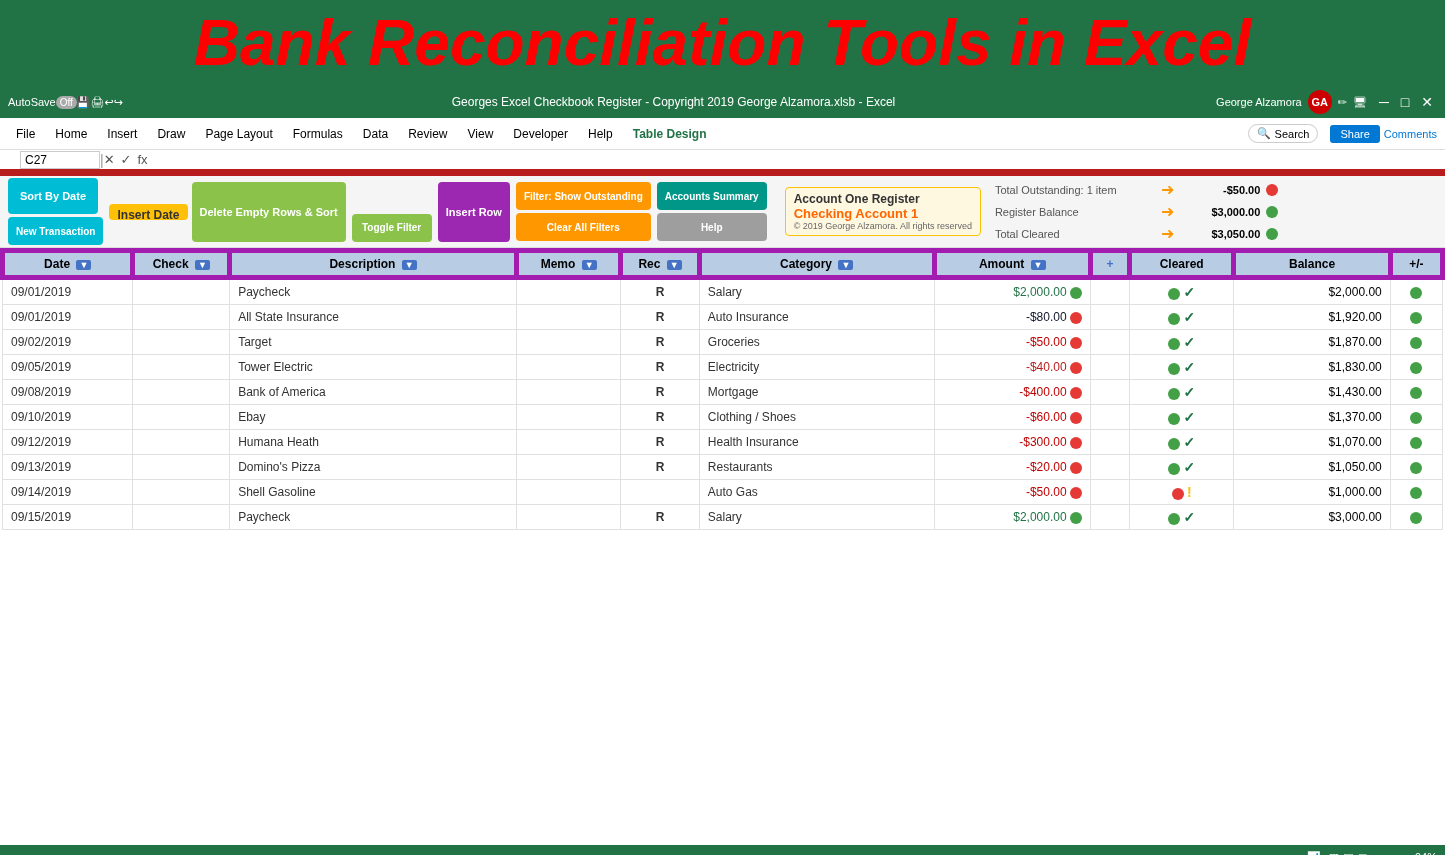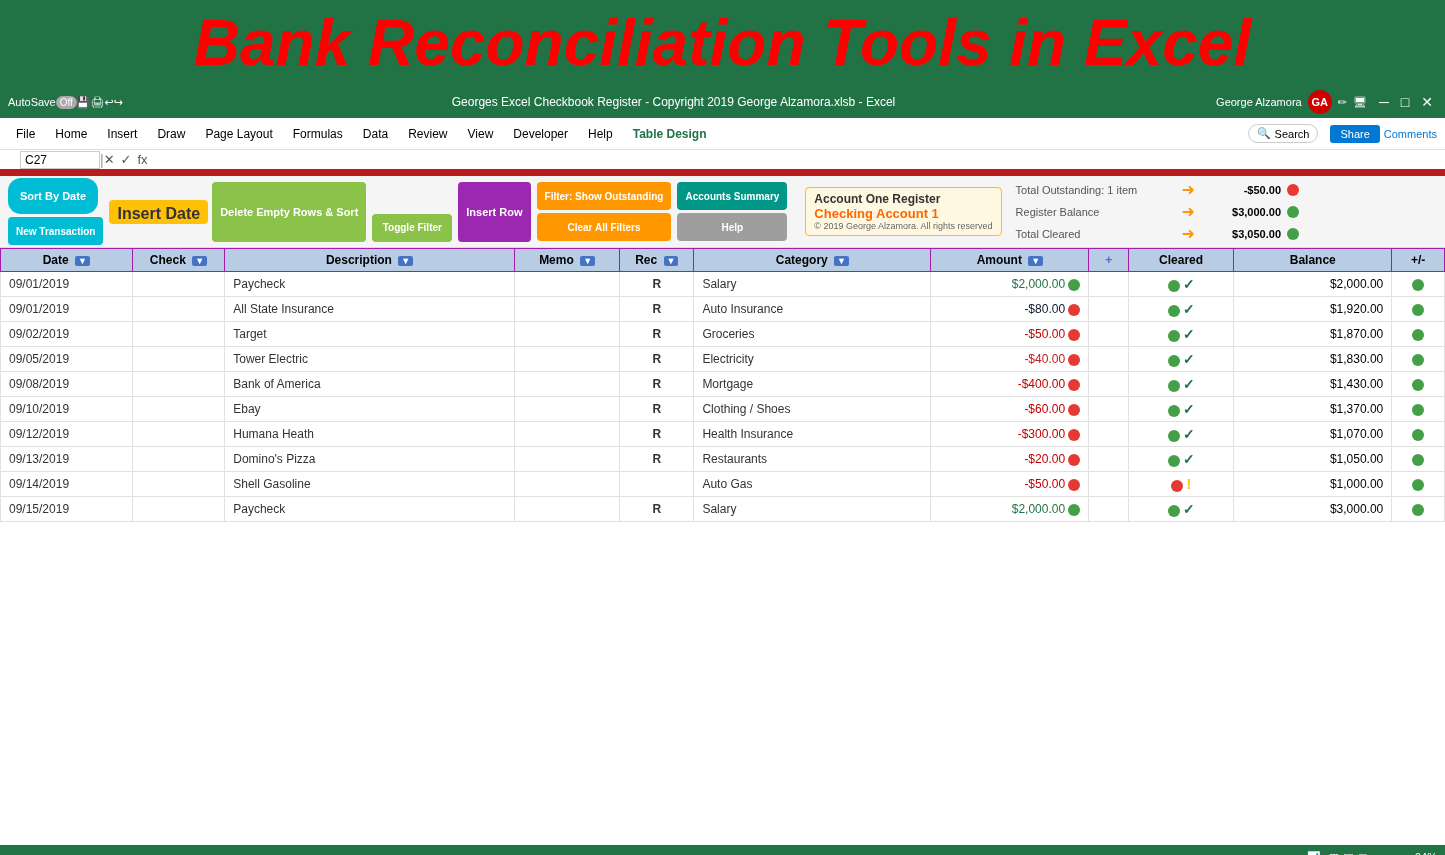--- a/index.html
+++ b/index.html
@@ -140,21 +140,21 @@
 
     table {
       border-collapse: collapse;
       width: 100%;
       font-size: 12px;
     }
 
     
     thead th {
       background: #b8cce4;
-      border: 1px solid #a21caf;
+      border: 5px solid #a21caf;
       padding: 4px 6px;
       text-align: center;
       font-weight: bold;
       white-space: nowrap;
       position: sticky;
       top: 0;
       z-index: 2;
     }
     thead th .filter-btn {
       display: inline-block;
@@ -266,30 +266,30 @@
     <span>✓</span>
     <span>fx</span>
   </div>
   <input class="formula-input" type="text" value="" style="">
 </div>
 
 <div class="toolbar">
 
   <div class="tb-group">
     <div class="tb-row">
-      <button class="tb-btn cyan" style="height:36px; min-width:90px;border-radius:13px;">Sort By Date</button>
+      <button class="tb-btn cyan" style="height:36px; min-width:90px;">Sort By Date</button>
     </div>
     <div class="tb-row">
       <button class="tb-btn cyan" style="height:28px; min-width:90px; font-size:10px;">New Transaction</button>
     </div>
   </div>
 
   <div class="tb-group">
     <div class="tb-row">
-      <button class="tb-btn yellow" style="height:24px; min-width:70px; font-size:16px;">Insert Date</button>
+      <button class="tb-btn yellow" style="height:16px; min-width:70px; font-size:12px;">Insert Date</button>
       <button class="tb-btn green" style="height:60px; min-width:80px;">Delete Empty Rows &amp; Sort</button>
     </div>
   </div>
 
   <div class="tb-group">
     <button class="tb-btn green" style="height:28px; min-width:80px; font-size:10px; margin-top:32px;">Toggle Filter</button>
   </div>
 
   <div class="tb-group">
     <button class="tb-btn purple" style="height:60px; min-width:60px;">Insert Row</button>

